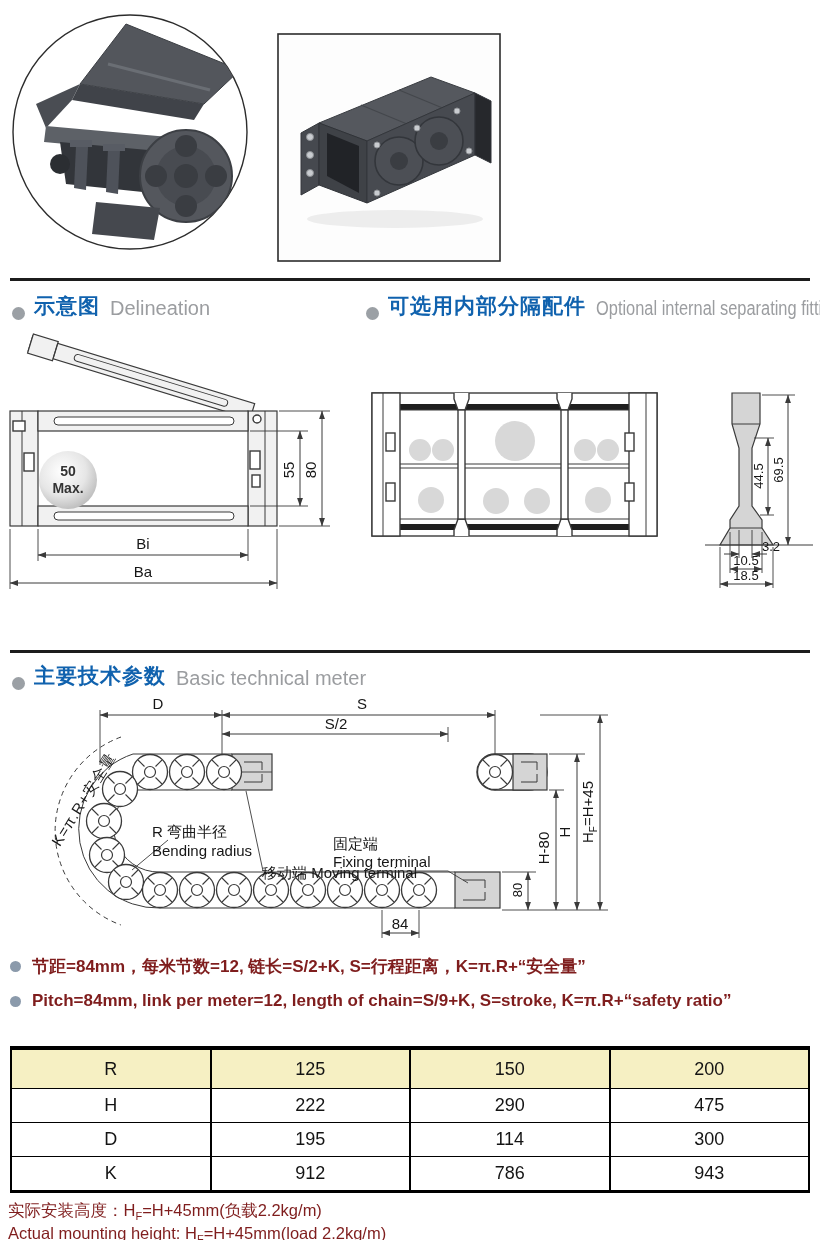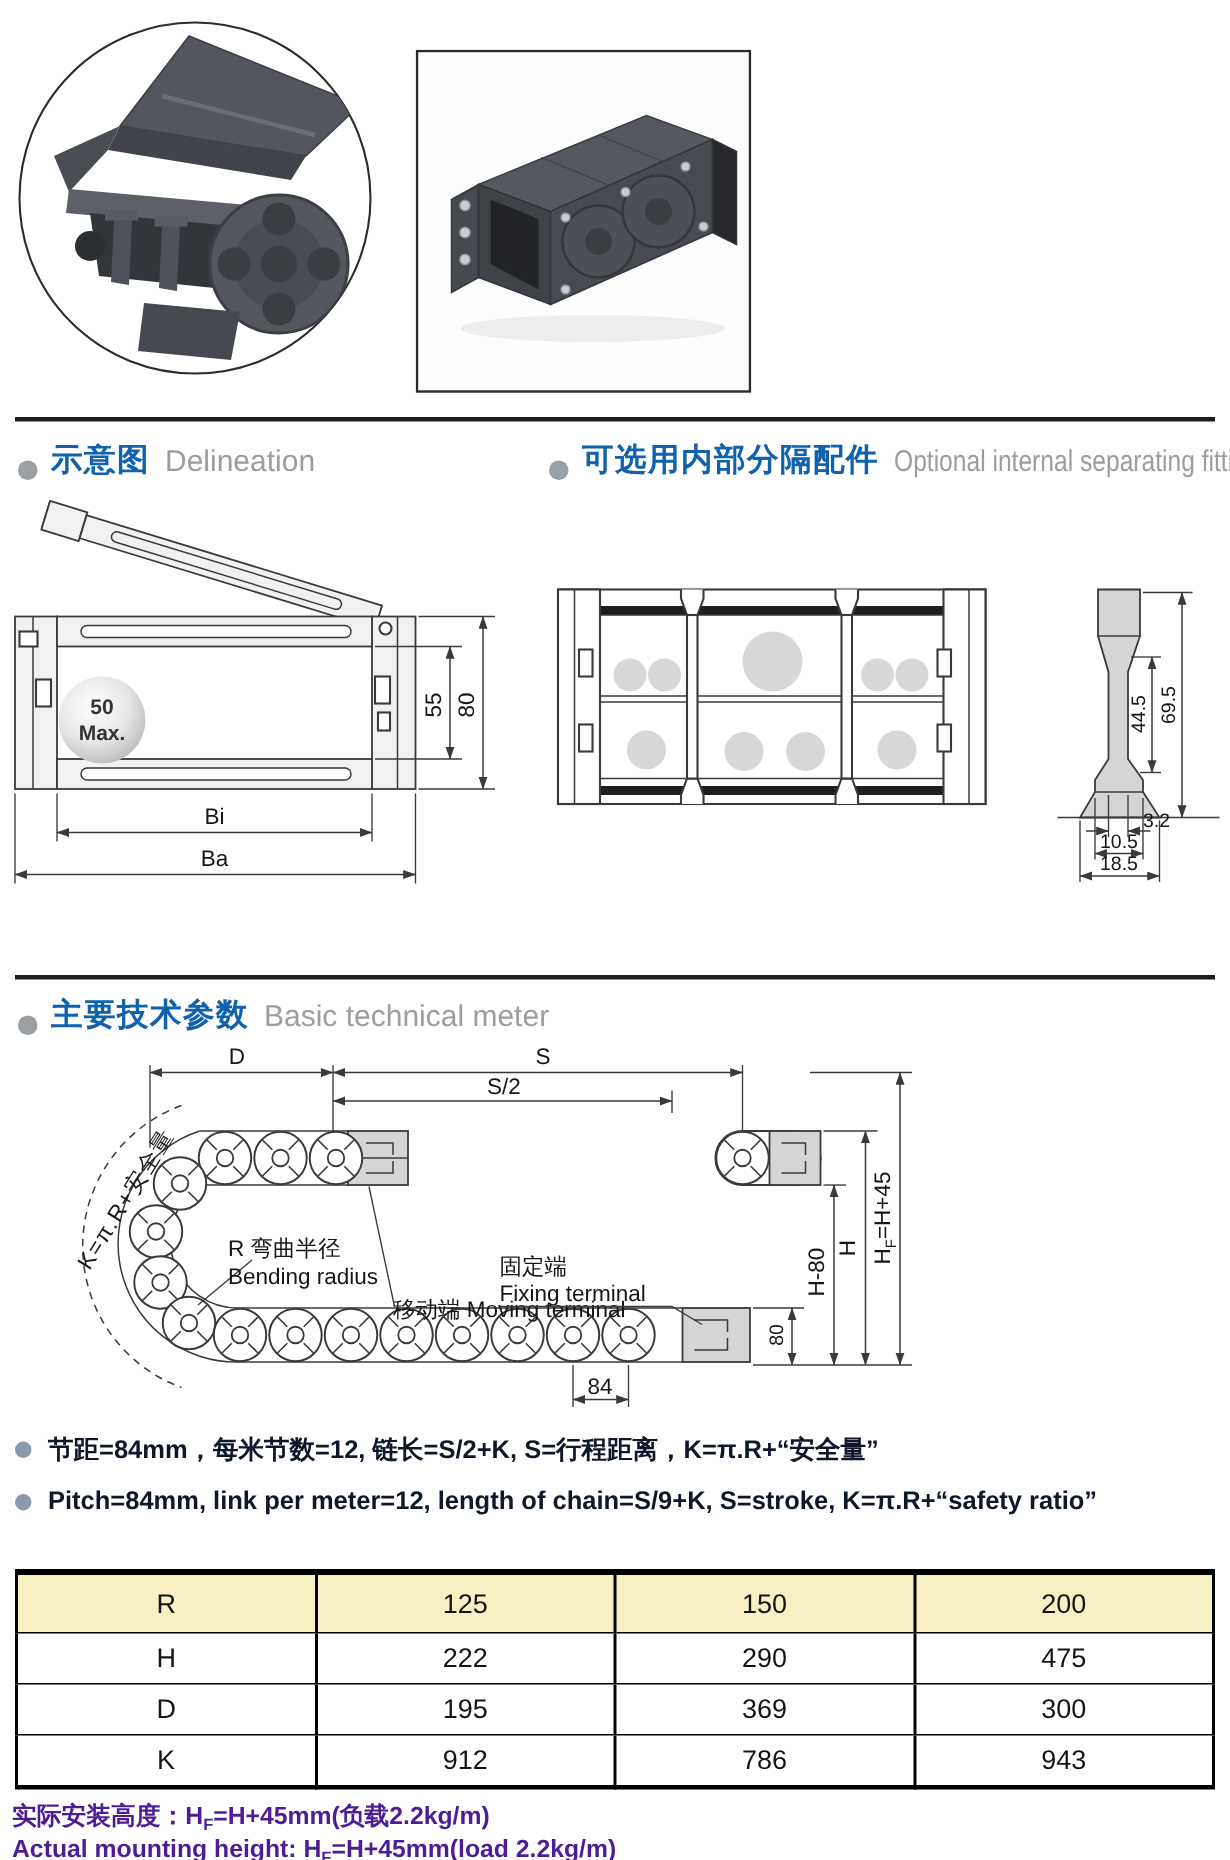--- a/index.html
+++ b/index.html
@@ -5,28 +5,28 @@
   html,body{margin:0;padding:0;background:#fff}
   #page{position:relative;width:820px;height:1240px;background:#ffffff;overflow:hidden;
         font-family:"Liberation Sans","DejaVu Sans",sans-serif;color:#141414}
   .abs{position:absolute}
   .rule{position:absolute;left:10px;width:800px;height:3px;background:#1c1c1c}
   .sechead{position:absolute;display:flex;align-items:flex-end;white-space:nowrap}
   .sechead .dot{width:13px;height:13px;border-radius:50%;background:#9ba0a5;margin-right:9px;flex:none}
   .sechead .zh{font-size:21px;font-weight:bold;color:#1062ae;letter-spacing:1px}
   .sechead .en{font-size:20px;color:#9b9da0;margin-left:10px}
   .cond{display:inline-block;transform:scaleX(.82);transform-origin:0 50%}
-  .note{position:absolute;display:flex;align-items:center;font-size:17px;font-weight:600;color:#0f172a;white-space:nowrap}
+  .note{position:absolute;display:flex;align-items:center;font-size:17px;font-weight:600;color:#7f1d1d;white-space:nowrap}
   .note .ndot{width:11px;height:11px;border-radius:50%;background:#8b9aab;margin-right:11px;flex:none}
   table.spec{position:absolute;left:10px;top:1046px;width:800px;border-collapse:collapse;table-layout:fixed;
              border-top:4px solid #000;border-bottom:3px solid #000}
   table.spec td{border:1.5px solid #000;border-left-width:2px;border-right-width:2px;text-align:center;
                 font-size:18px;color:#141414;height:33px;padding:0}
   table.spec tr.hdr td{background:#f6f0c3;height:38px}
-  .footline{position:absolute;left:8px;font-size:16.5px;font-weight:700;color:#4c1d95;white-space:nowrap}
+  .footline{position:absolute;left:8px;font-size:16.5px;font-weight:400;color:#7f1d1d;white-space:nowrap}
   .footline sub{font-size:11px}
   
   .dline{stroke:#3a3a3a;stroke-width:1;fill:none}
   .dim{stroke:#3a3a3a;stroke-width:1;fill:none;marker-start:url(#arr);marker-end:url(#arr)}
   .ext{stroke:#3a3a3a;stroke-width:.9;fill:none}
   .olin{stroke:#3a3a3a;stroke-width:1.4;fill:#fff}
   .olin2{stroke:#3a3a3a;stroke-width:1.2;fill:#f1f1f1}
   .gfill{stroke:#3a3a3a;stroke-width:1.2;fill:#d5d5d5}
   .lbl{font-size:15px;fill:#161616}
   .lblS{font-size:13px;fill:#161616}
@@ -344,21 +344,21 @@
       </tr>
       <tr>
         <td>H</td>
         <td>222</td>
         <td>290</td>
         <td>475</td>
       </tr>
       <tr>
         <td>D</td>
         <td>195</td>
-        <td>369</td>
+        <td>114</td>
         <td>300</td>
       </tr>
       <tr>
         <td>K</td>
         <td>912</td>
         <td>786</td>
         <td>943</td>
       </tr>
     </tbody>
   </table>

